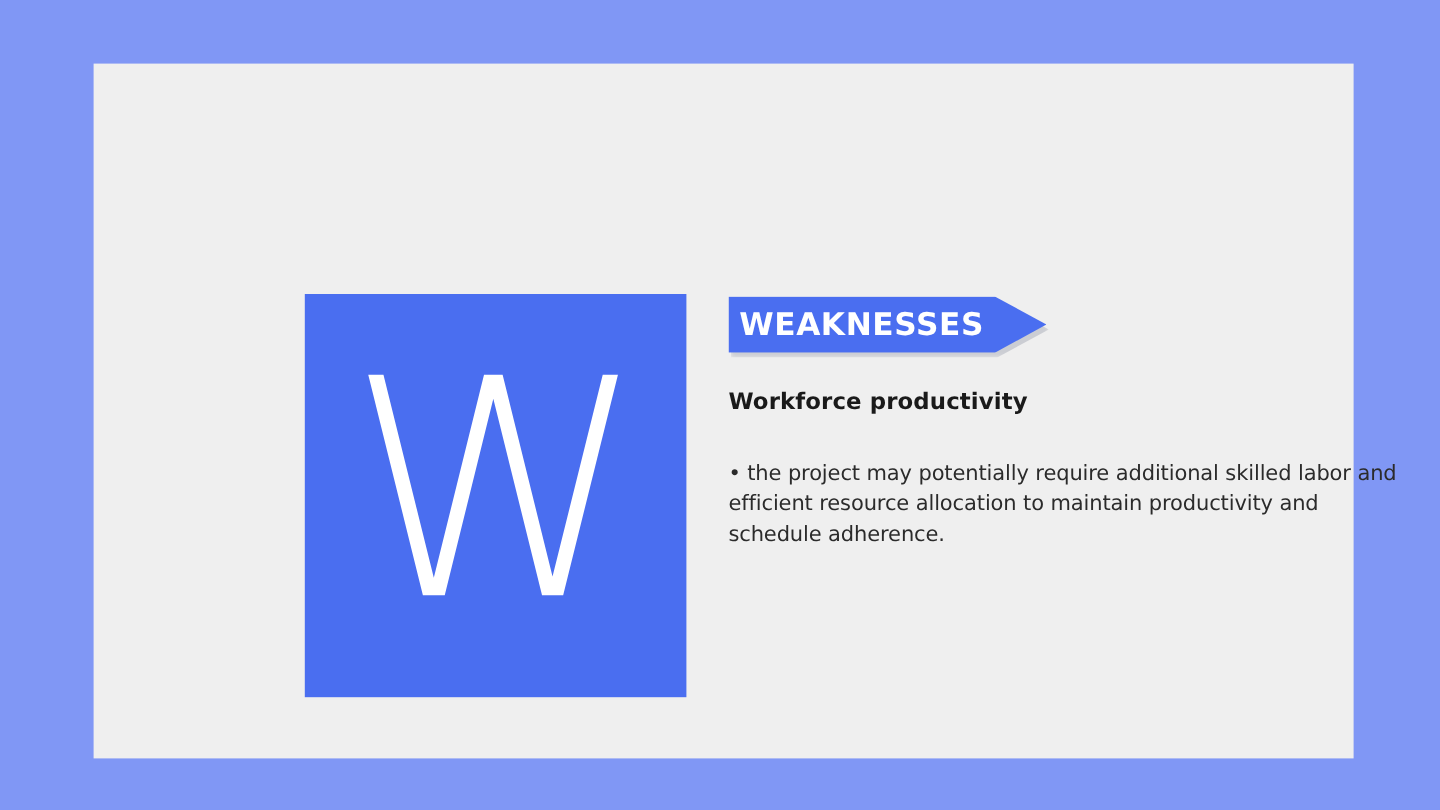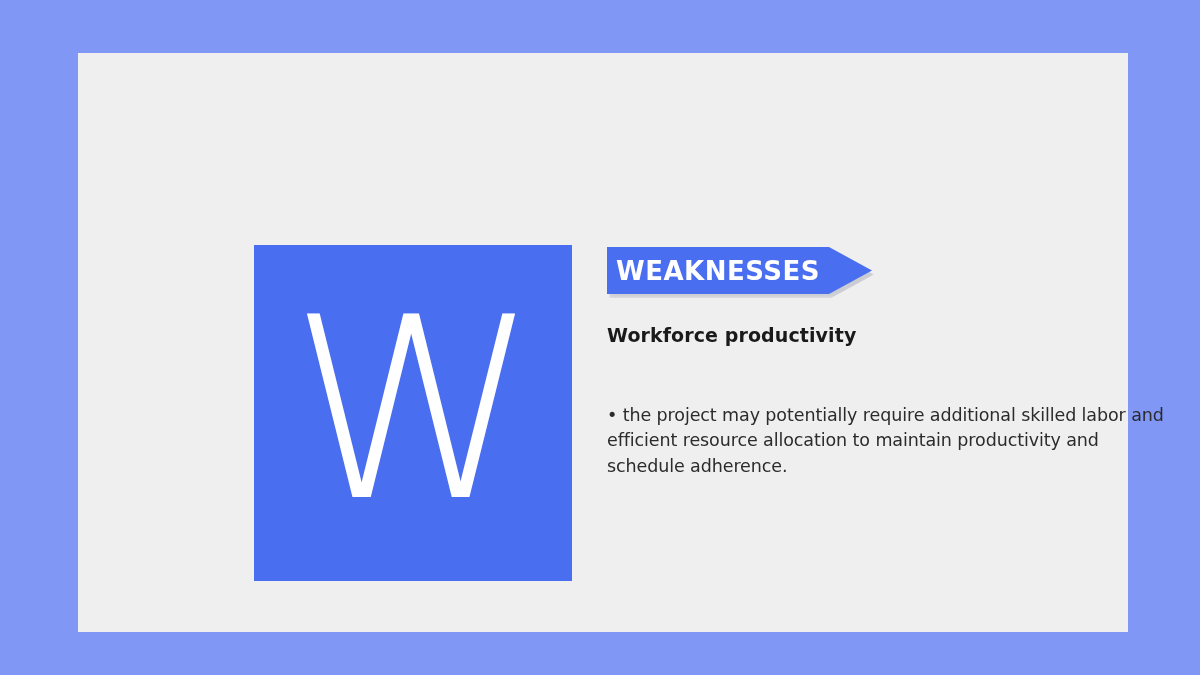--- a/index.html
+++ b/index.html
@@ -119,21 +119,21 @@
     color: #1a1a1a;
     font-family: "DejaVu Sans", sans-serif;
     font-size: 19px;
     font-weight: bold;
     letter-spacing: 0.1px;
     line-height: 1.2;
   }
 
   
   #body-text {
-    margin-top: 56px;
+    margin-top: 36px;
     width: 572px;
     color: #2b2b2b;
     font-family: "DejaVu Sans", sans-serif;
     font-weight: 400;
     font-size: 17.5px;
     line-height: 1.46;
     letter-spacing: -0.1px;
   }
 </style>
 </head>

